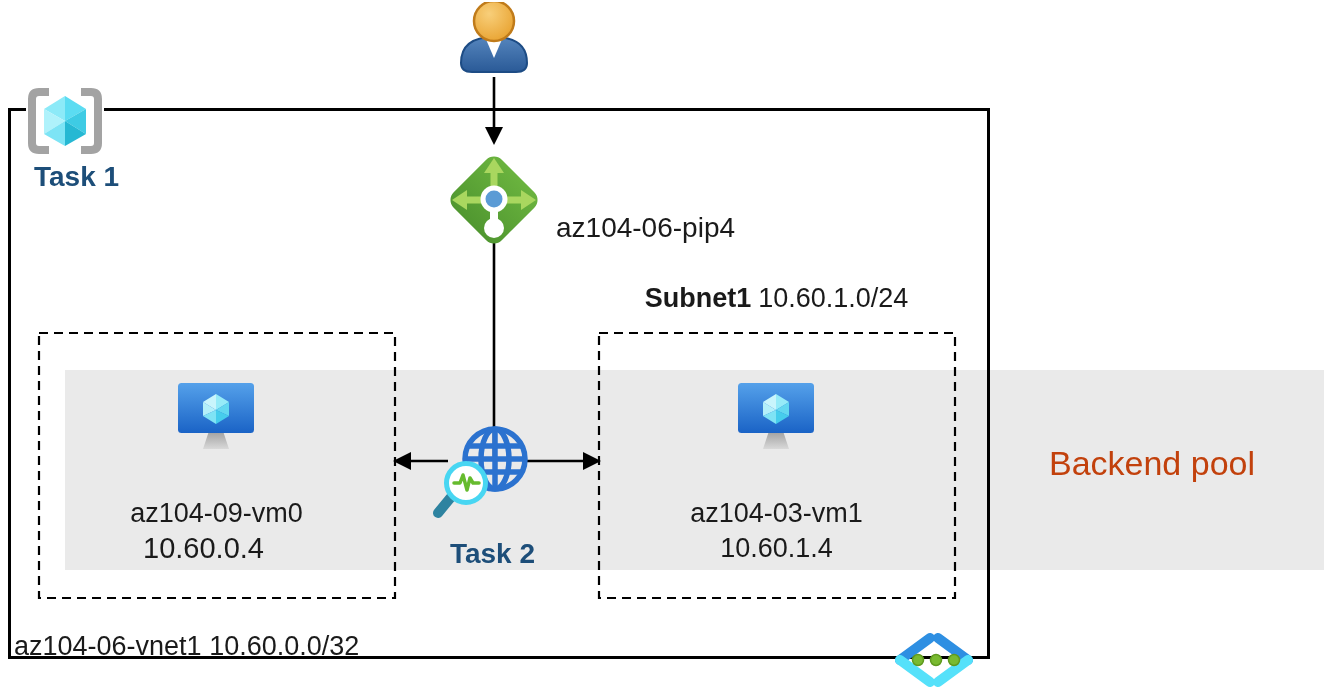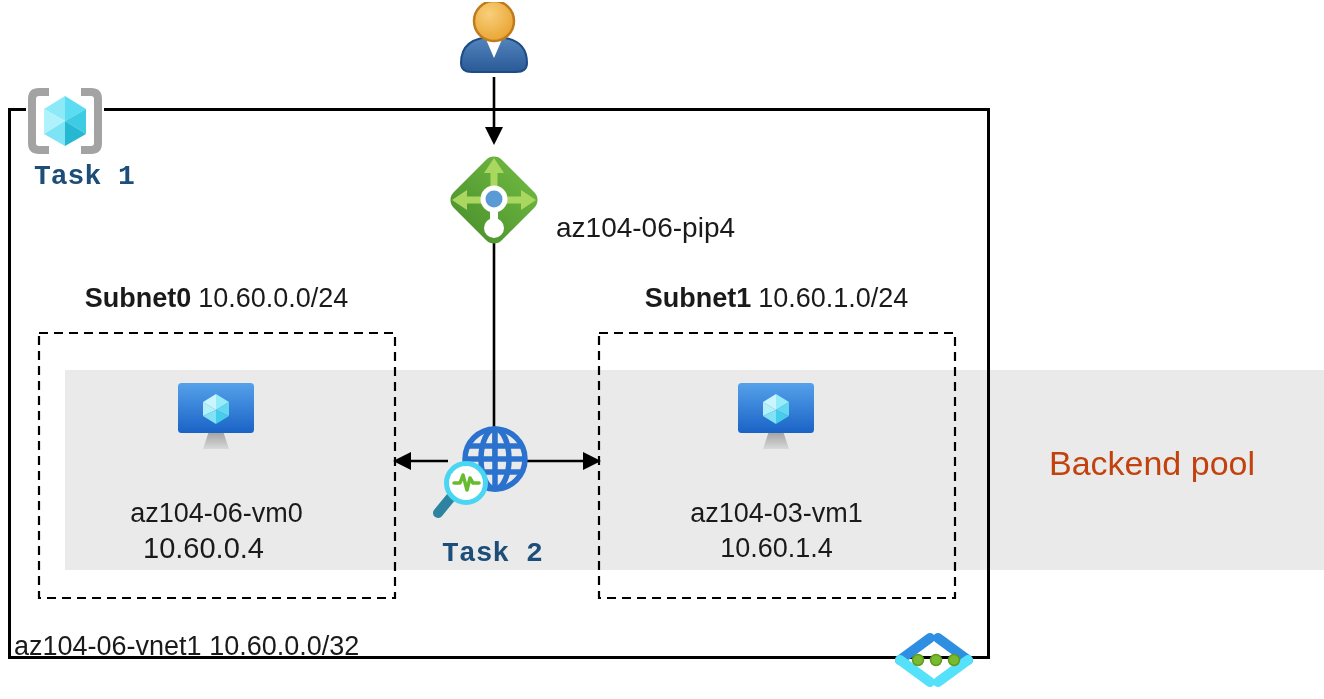--- a/index.html
+++ b/index.html
@@ -2,21 +2,21 @@
 <html><head>
 <meta charset="utf-8">
 <style>
   html,body{margin:0;padding:0;background:#fff;}
   #canvas{position:relative;width:1324px;height:699px;background:#ffffff;overflow:hidden;
           font-family:"Liberation Sans", sans-serif;color:#1a1a1a;}
   .abs{position:absolute;}
   .band{background:#eaeaea;}
   .lbl{white-space:nowrap;}
   .center{text-align:center;}
-  .task{color:#1d4e79;font-weight:bold;font-size:28px;line-height:34px;font-family:Liberation Mono, monospace;}
+  .task{color:#1d4e79;font-weight:bold;font-size:28px;line-height:34px;}
   .name-bold{font-weight:bold;margin-right:7px;}
   svg{display:block;}
 </style>
 </head>
 <body>
 
 <div id="canvas">
 
   <div class="abs band" style="left:65px;top:370px;width:1259px;height:200px;"></div>
 
@@ -141,28 +141,25 @@
     <circle cx="28" cy="30" r="5.5" fill="#79ba30" stroke="#5f9a1f" stroke-width="1.5"></circle>
     <circle cx="46" cy="30" r="5.5" fill="#79ba30" stroke="#5f9a1f" stroke-width="1.5"></circle>
     <circle cx="64" cy="30" r="5.5" fill="#79ba30" stroke="#5f9a1f" stroke-width="1.5"></circle>
   </svg>
 
 
   <div class="abs lbl task" style="left:34px;top:160px;">Task 1</div>
 
   <div class="abs lbl" style="left:556px;top:209px;font-size:28px;line-height:38px;">az104-06-pip4</div>
 
-  <div class="abs lbl center" style="left:38px;top:282px;width:357px;font-size:27px;line-height:32px;">
-    <span class="name-bold">Subnet0</span><span>10.60.0.0/24</span>
-  </div>
   <div class="abs lbl center" style="left:598px;top:282px;width:357px;font-size:27px;line-height:32px;">
     <span class="name-bold">Subnet1</span><span>10.60.1.0/24</span>
   </div>
 
-  <div class="abs lbl center" style="left:38px;top:498px;width:357px;font-size:27px;line-height:31px;">az104-06-vm0</div>
+  <div class="abs lbl center" style="left:38px;top:498px;width:357px;font-size:27px;line-height:31px;">az104-09-vm0</div>
   <div class="abs lbl center" style="left:25px;top:533px;width:357px;font-size:29px;line-height:31px;">10.60.0.4</div>
 
   <div class="abs lbl center" style="left:598px;top:498px;width:357px;font-size:27px;line-height:31px;">az104-03-vm1</div>
   <div class="abs lbl center" style="left:598px;top:533px;width:357px;font-size:27px;line-height:31px;">10.60.1.4</div>
 
   <div class="abs lbl task center" style="left:400px;top:537px;width:185px;">Task 2</div>
 
   <div class="abs lbl center" style="left:990px;top:443px;width:324px;font-size:34px;line-height:40px;color:#c2410c;">Backend pool</div>
 
   <div class="abs lbl" style="left:14px;top:631px;font-size:27px;line-height:30px;">

